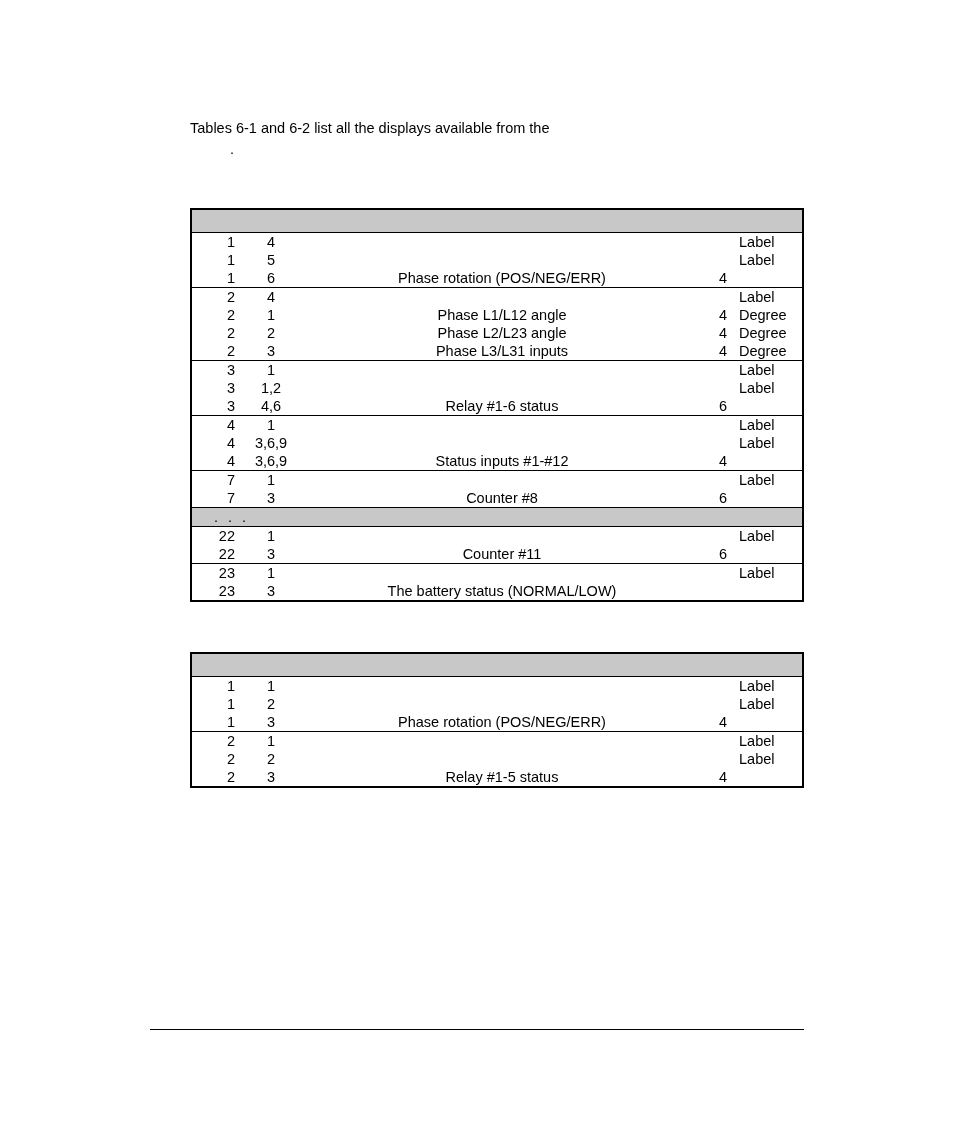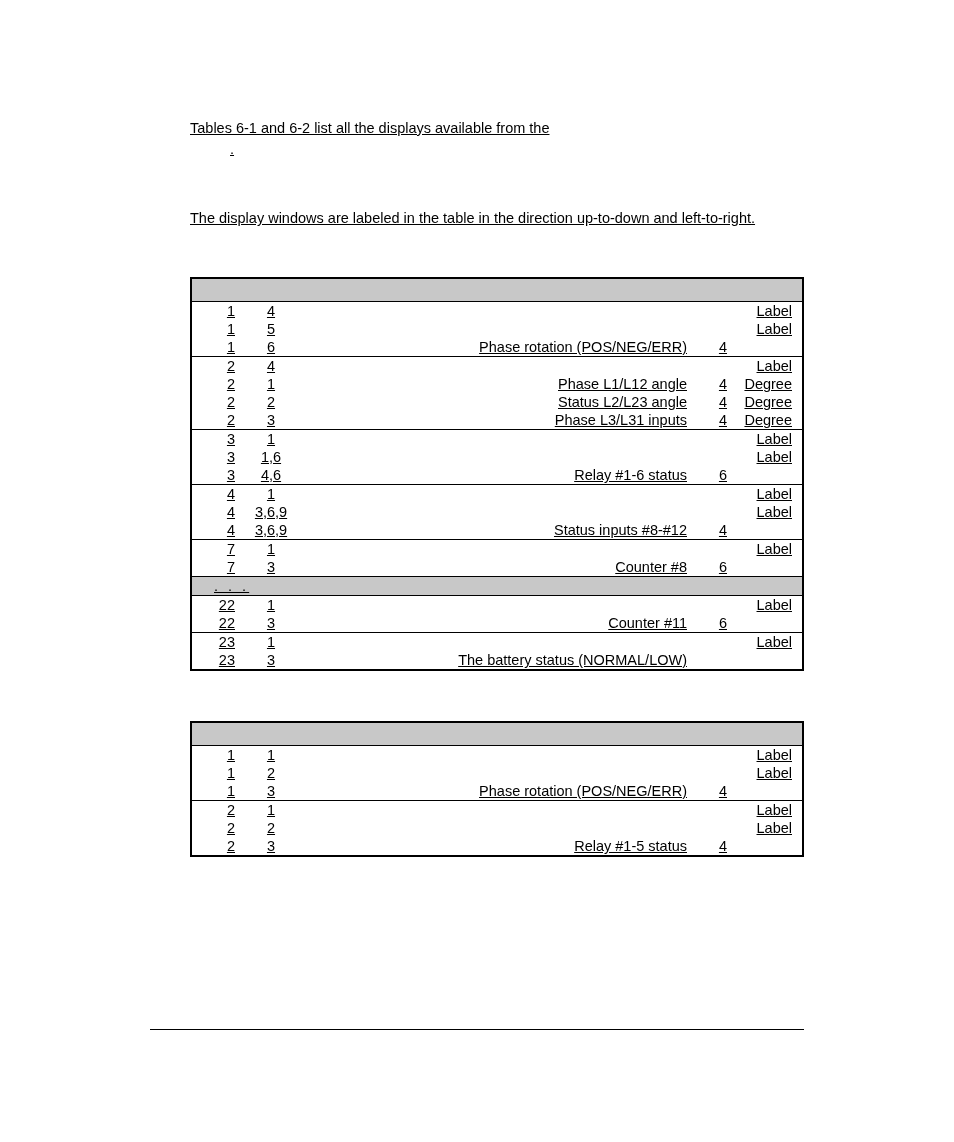--- a/index.html
+++ b/index.html
@@ -9,21 +9,20 @@
     font-family: Arial, Helvetica, sans-serif;
     font-size: 14.5px;
     color: #000;
   }
   .page {
     width: 954px;
     min-height: 1142px;
     box-sizing: border-box;
     padding: 118px 150px 60px 190px;
     position: relative;
-    text-decoration: underline;
   }
   .para {
     line-height: 1.45;
     margin-bottom: 48px;
     text-align: justify;
   }
 
   table.data {
     width: 100%;
     border-collapse: collapse;
@@ -38,23 +37,23 @@
     background: #c8c8c8;
     height: 20px;
     border-bottom: 1px solid #000;
   }
   table.data td {
     padding: 1px 6px 1px 6px;
     vertical-align: top;
   }
   .col-page   { width: 50px; text-align: right; }
   .col-window { width: 60px; text-align: center; }
-  .col-desc   { text-align: right; padding-left: 16px !important; }
+  .col-desc   { text-align: center; padding-left: 16px !important; }
   .col-num    { width: 40px; text-align: right; }
-  .col-unit   { width: 70px; text-align: right; padding-right: 10px !important; }
+  .col-unit   { width: 70px; padding-right: 10px !important; }
   tr.sep td { border-top: 1px solid #000; }
   tr.graybar td {
     background: #c8c8c8;
     border-top: 1px solid #000;
     border-bottom: 1px solid #000;
     height: 16px;
   }
   .ellipsis { padding-left: 16px; letter-spacing: 3px; }
 
   .footer-rule {
@@ -68,21 +67,20 @@
 </head>
 <body>
 
 <div class="page">
 
   <div class="para">
     <span>Tables 6-1 and 6-2 list all the displays available from the</span><br>
     <span style="display:inline-block;width:40px;"></span><span>.</span>
   </div>
 
-  <div class="para">The display windows are labeled in the table in the direction up-to-down and left-to-right.</div>
 
   <table class="data">
     <colgroup>
       <col class="col-page">
         <col class="col-window">
         <col class="col-desc">
         <col class="col-num">
         <col class="col-unit">
     </colgroup>
     <thead>
@@ -126,41 +124,41 @@
         <tr>
           <td class="col-page">2</td>
           <td class="col-window">1</td>
           <td class="col-desc">Phase L1/L12 angle</td>
           <td class="col-num">4</td>
           <td class="col-unit">Degree</td>
         </tr>
         <tr>
           <td class="col-page">2</td>
           <td class="col-window">2</td>
-          <td class="col-desc">Status L2/L23 angle</td>
+          <td class="col-desc">Phase L2/L23 angle</td>
           <td class="col-num">4</td>
           <td class="col-unit">Degree</td>
         </tr>
         <tr>
           <td class="col-page">2</td>
           <td class="col-window">3</td>
           <td class="col-desc">Phase L3/L31 inputs</td>
           <td class="col-num">4</td>
           <td class="col-unit">Degree</td>
         </tr>
         <tr class="sep">
           <td class="col-page">3</td>
           <td class="col-window">1</td>
           <td class="col-desc"></td>
           <td class="col-num"></td>
           <td class="col-unit">Label</td>
         </tr>
         <tr>
           <td class="col-page">3</td>
-          <td class="col-window">1,6</td>
+          <td class="col-window">1,2</td>
           <td class="col-desc"></td>
           <td class="col-num"></td>
           <td class="col-unit">Label</td>
         </tr>
         <tr>
           <td class="col-page">3</td>
           <td class="col-window">4,6</td>
           <td class="col-desc">Relay #1-6 status</td>
           <td class="col-num">6</td>
           <td class="col-unit"></td>
@@ -175,21 +173,21 @@
         <tr>
           <td class="col-page">4</td>
           <td class="col-window">3,6,9</td>
           <td class="col-desc"></td>
           <td class="col-num"></td>
           <td class="col-unit">Label</td>
         </tr>
         <tr>
           <td class="col-page">4</td>
           <td class="col-window">3,6,9</td>
-          <td class="col-desc">Status inputs #8-#12</td>
+          <td class="col-desc">Status inputs #1-#12</td>
           <td class="col-num">4</td>
           <td class="col-unit"></td>
         </tr>
         <tr class="sep">
           <td class="col-page">7</td>
           <td class="col-window">1</td>
           <td class="col-desc"></td>
           <td class="col-num"></td>
           <td class="col-unit">Label</td>
         </tr>

